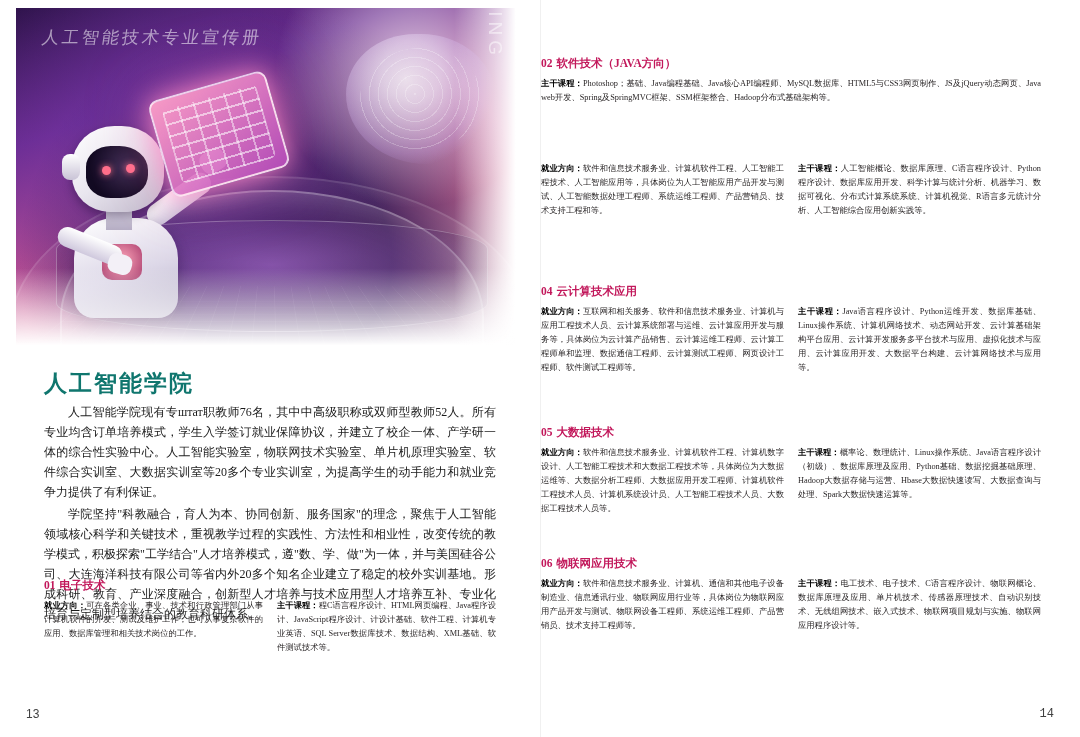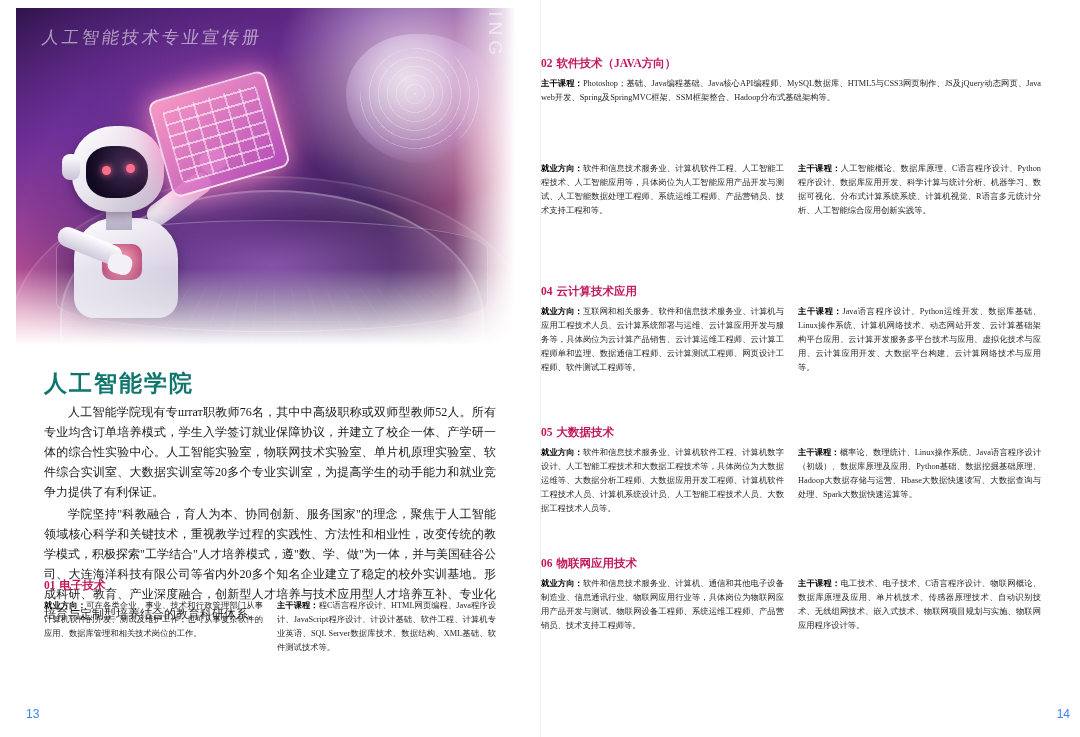--- a/index.html
+++ b/index.html
@@ -77,23 +77,23 @@
   .sec-head{font-size:11.5px;font-weight:bold;color:#c2185b;margin:0 0 6px 0;font-family:"Liberation Serif",serif;}
   .sec-head .num{color:#c2185b;margin-right:4px;}
   .two-col{display:flex;gap:14px;}
   .col{flex:1;font-size:8.3px;line-height:14px;text-align:justify;}
   .lead{font-weight:bold;color:#000;}
 
   .block-left{position:absolute;left:44px;top:578px;width:452px;}
 
   
   .rp{position:absolute;left:24px;width:500px;}
-  .pg-num{position:absolute;bottom:16px;font-size:12px;color:#3b82f6;font-family:"Liberation Sans",sans-serif;}
+  .pg-num{position:absolute;bottom:16px;font-size:12px;color:#404040;font-family:"Liberation Sans",sans-serif;}
   .pg-left{left:26px;}
-  .pg-right{right:10px;}
+  .pg-right{right:26px;font-family:Liberation Mono, monospace;}
   .sep{position:absolute;left:540px;top:0;bottom:0;width:1px;background:rgba(0,0,0,.06);}
 </style>
 </head>
 <body>
 
 <div class="spread">
 
   <div class="page page-left">
 
     <div class="hero">

